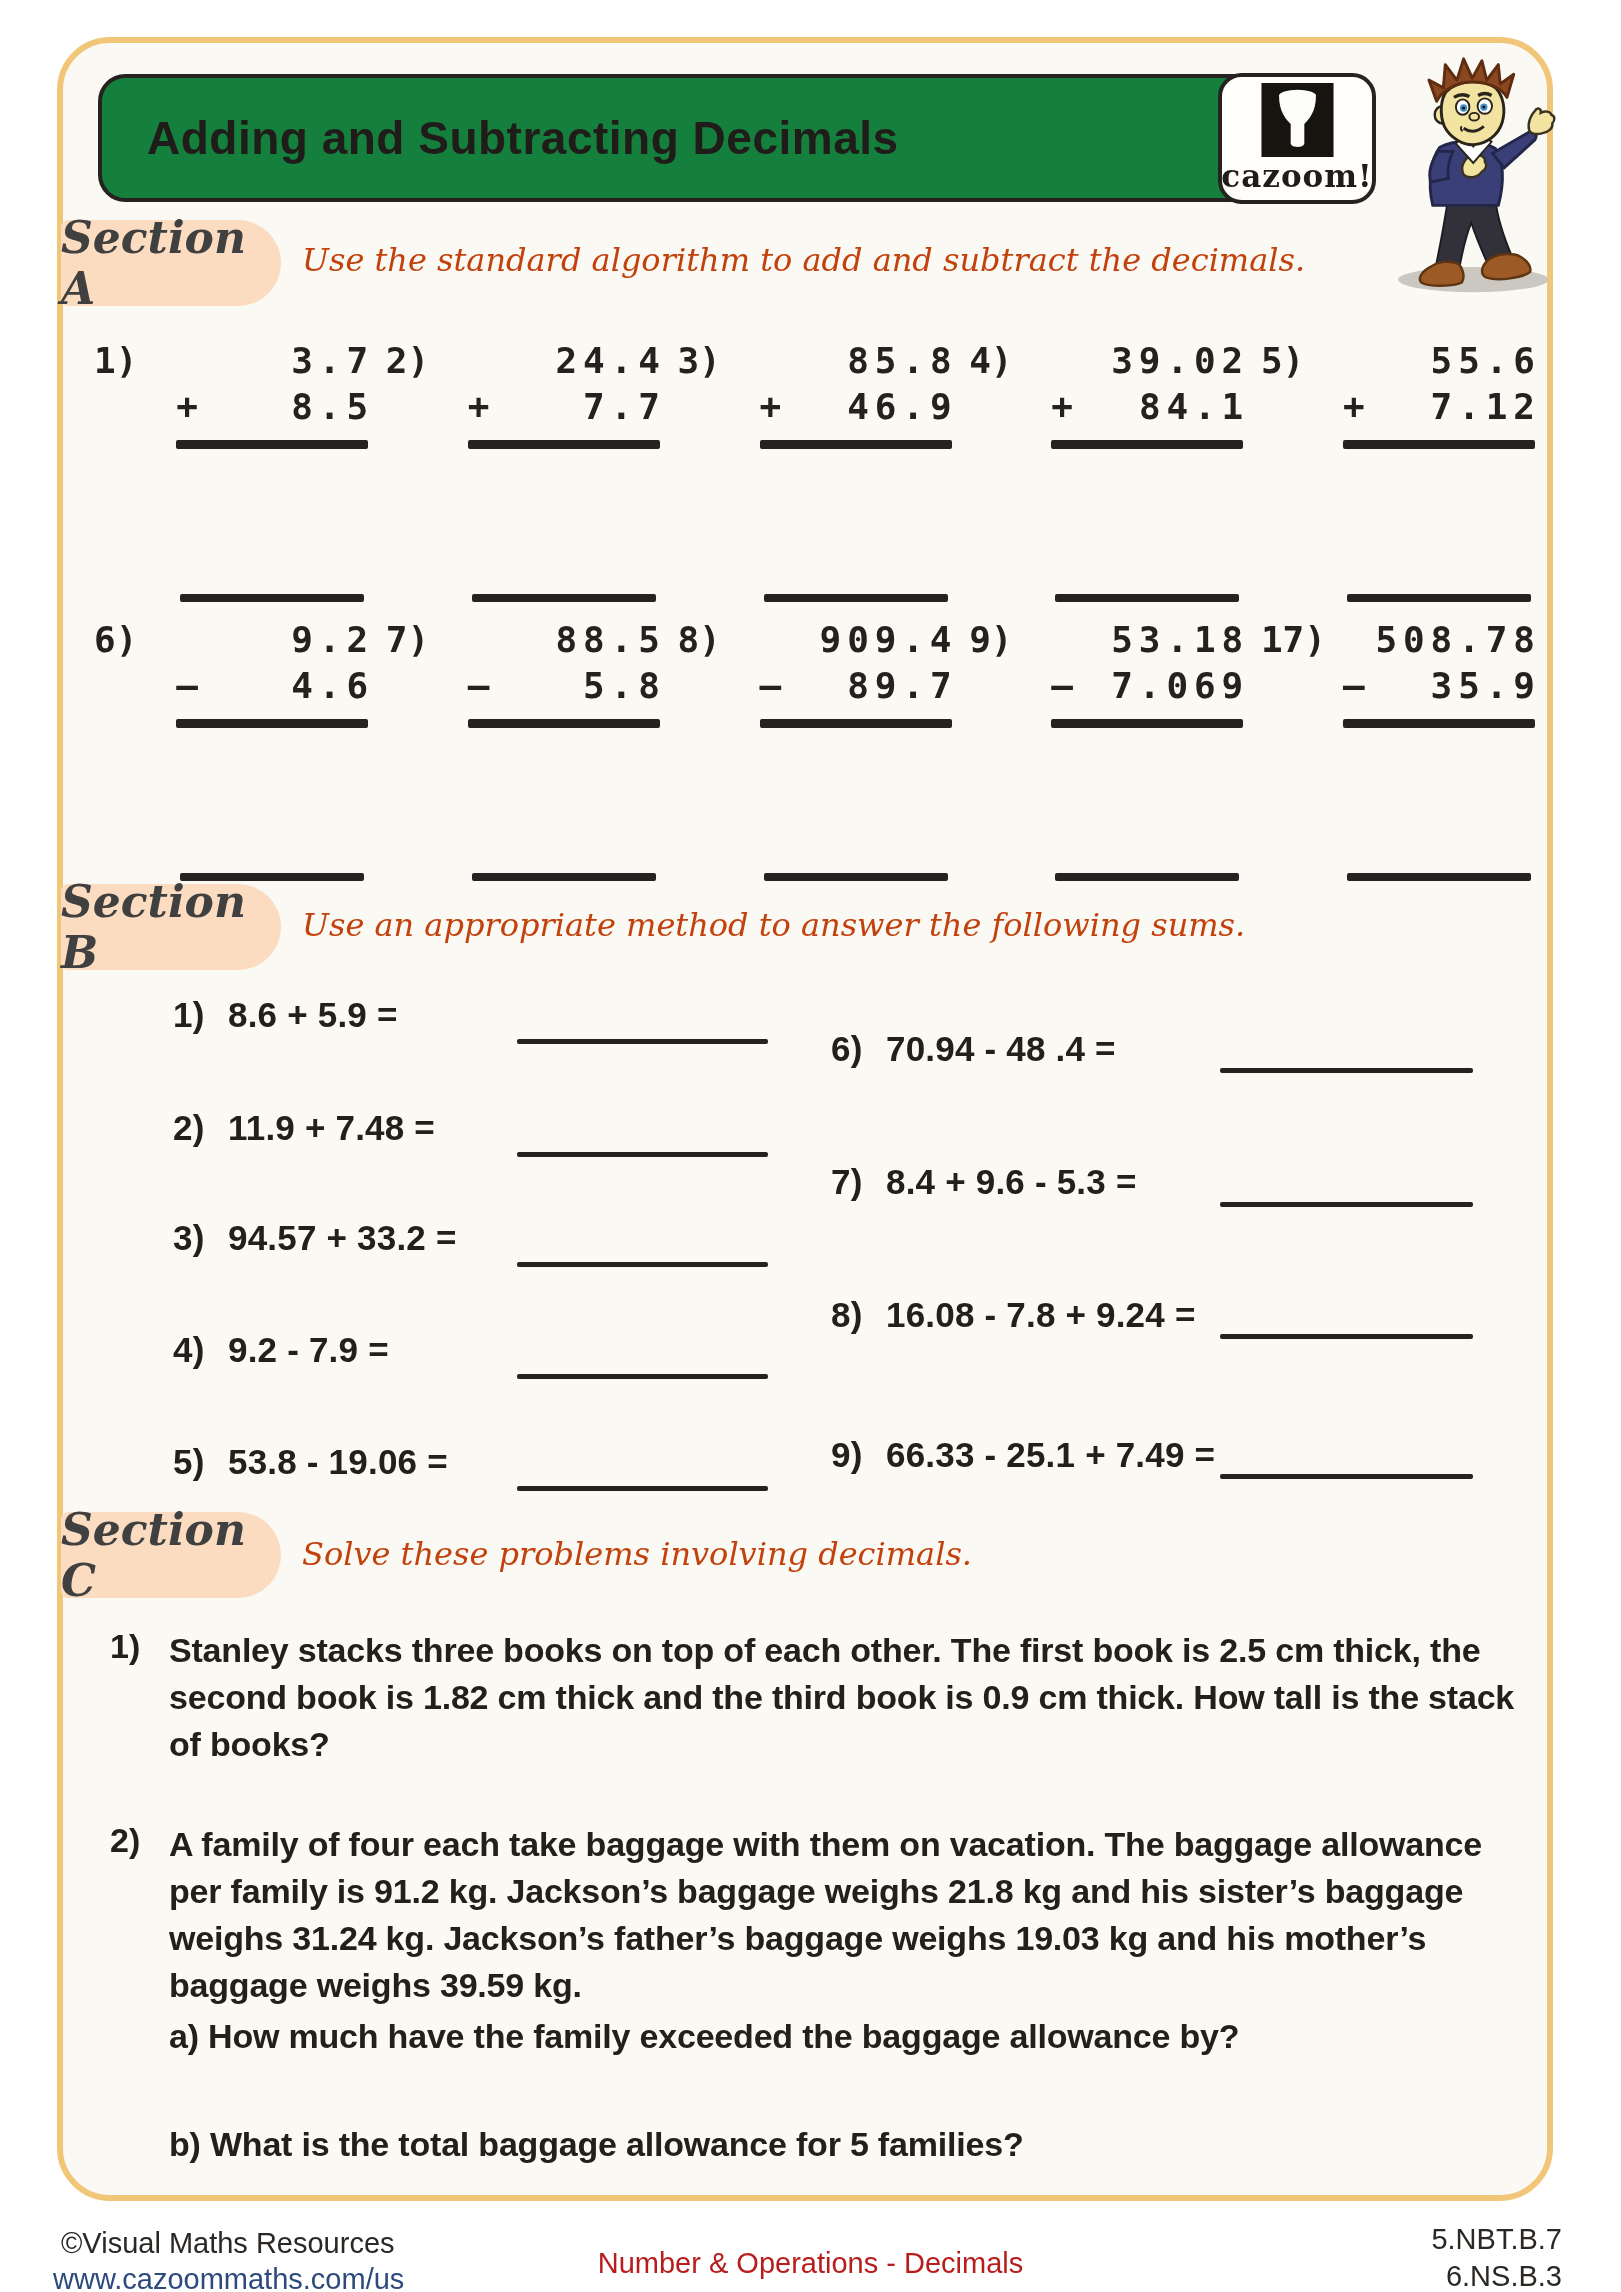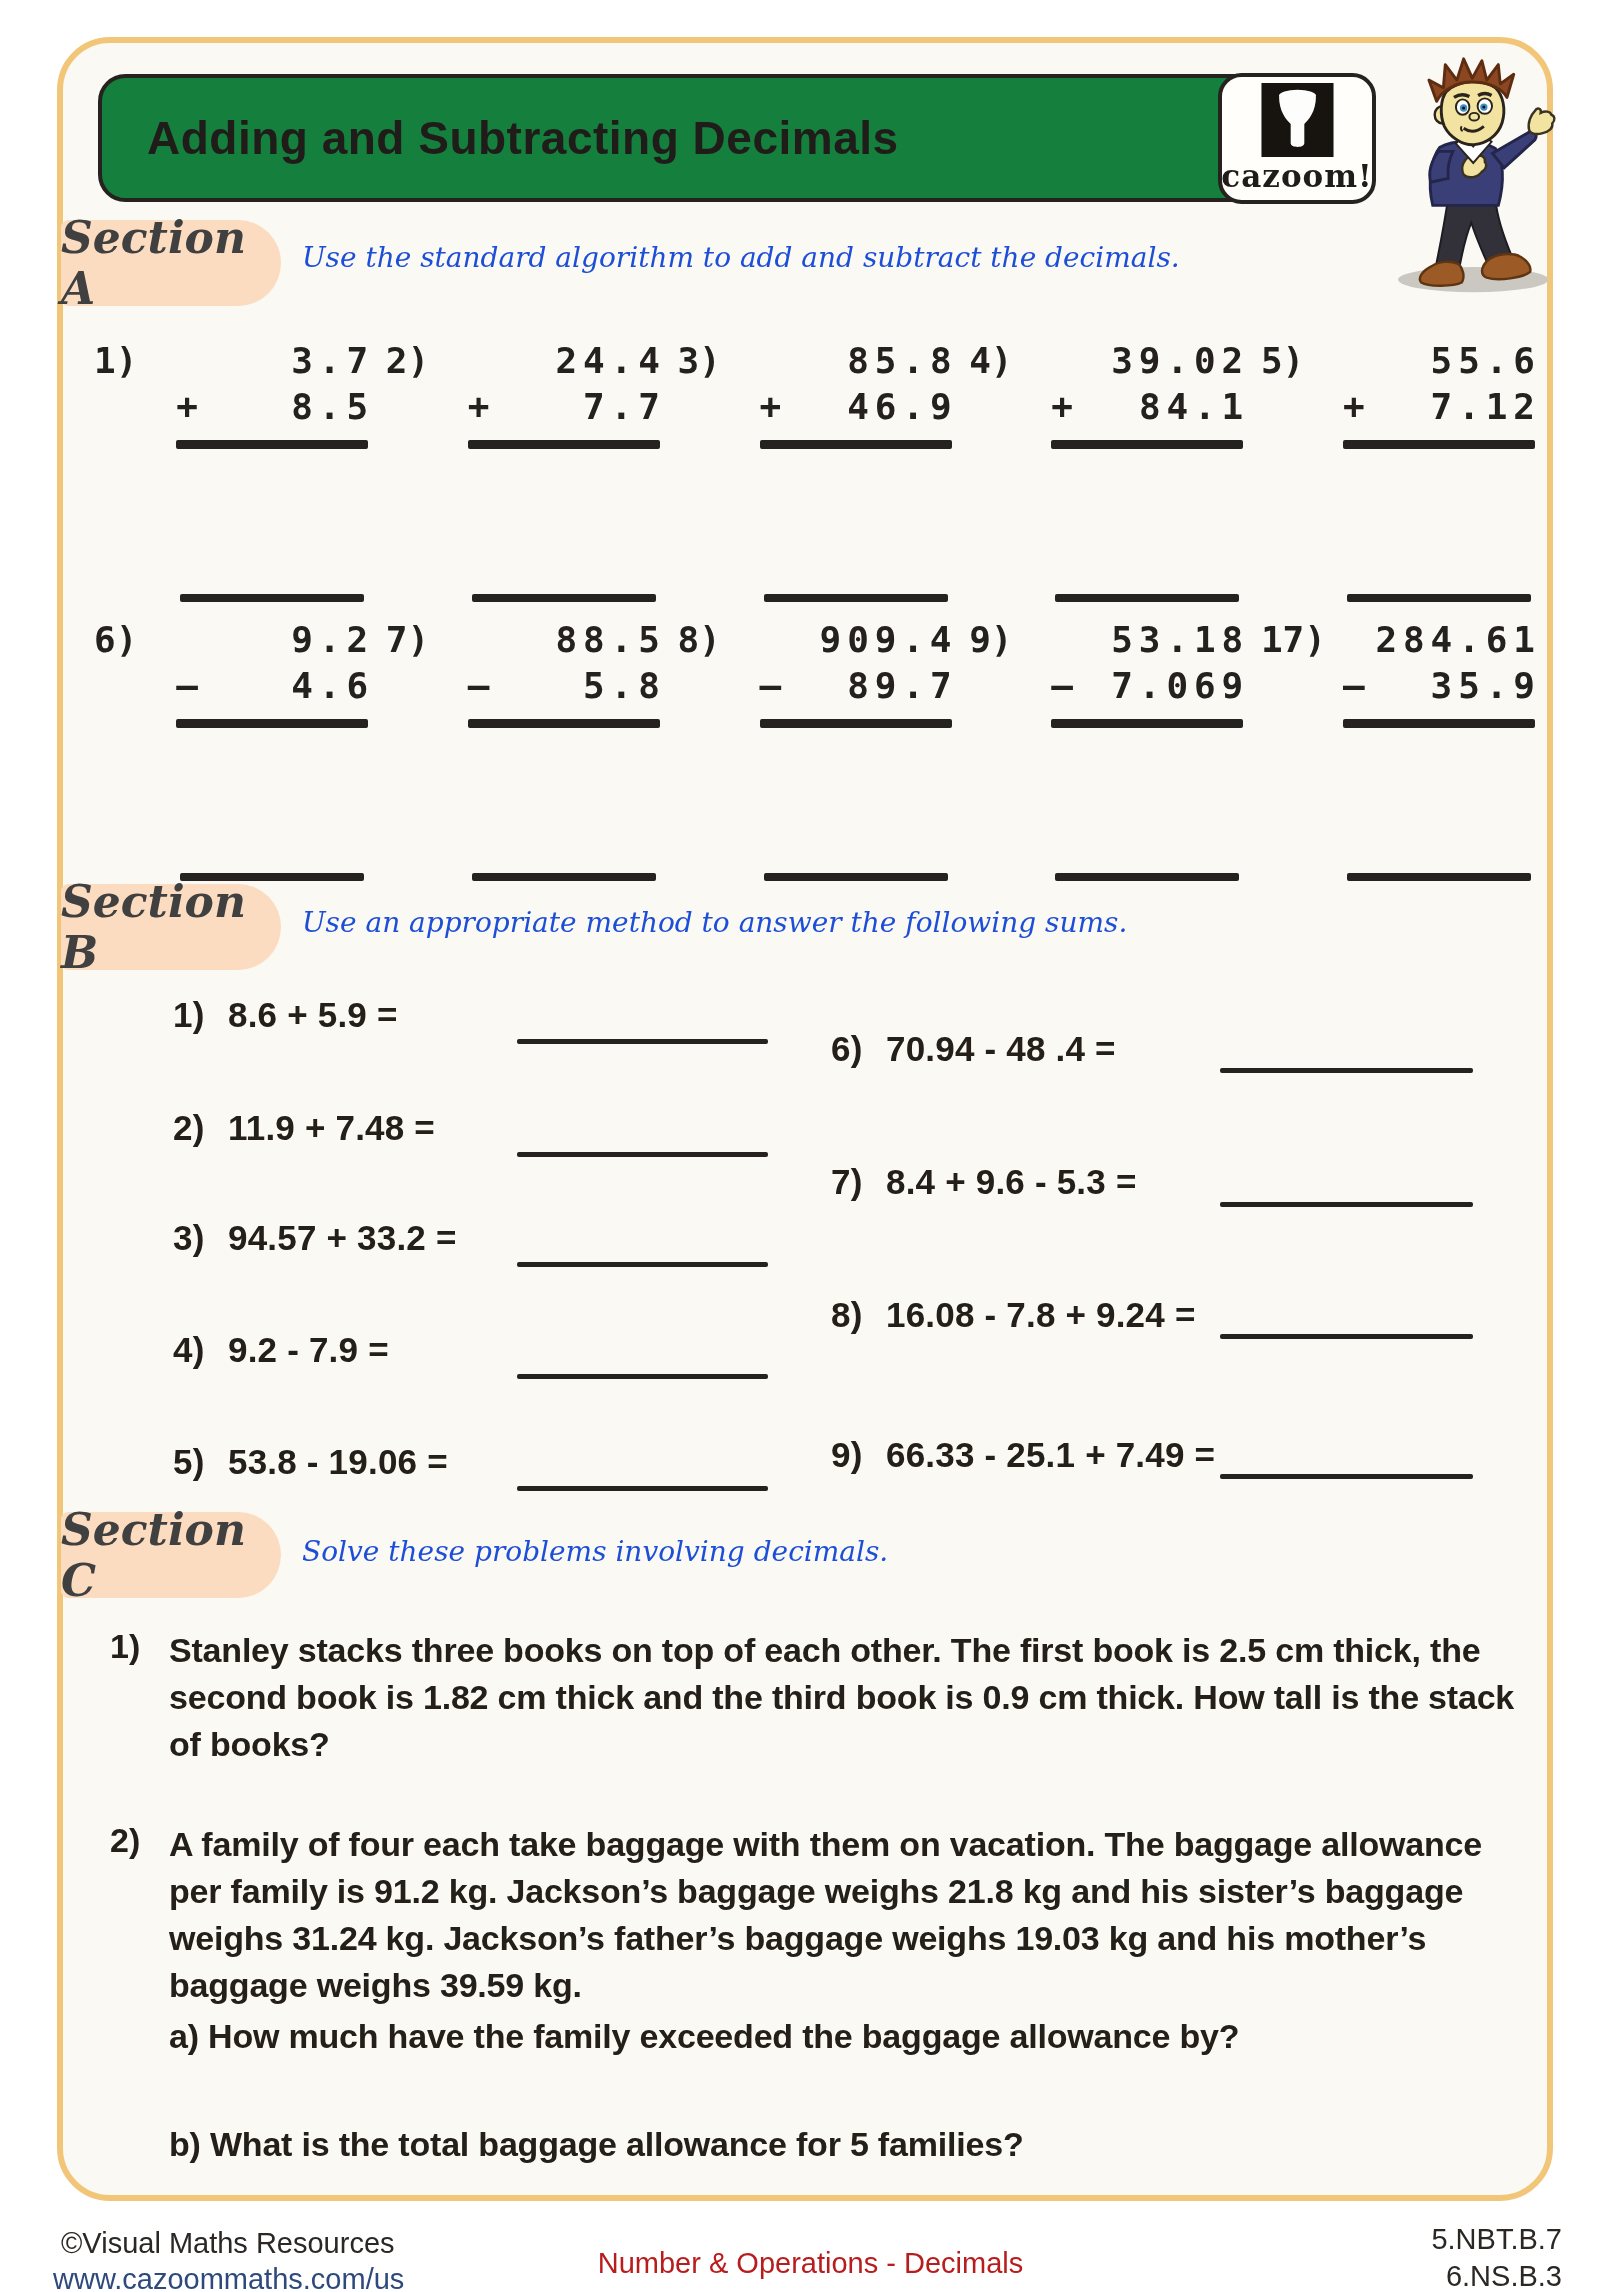--- a/index.html
+++ b/index.html
@@ -59,21 +59,21 @@
     background: #fbdcc0;
     border-radius: 7.8px 45px 45px 7.8px;
     display: flex; align-items: center; justify-content: center;
     font-family: "DejaVu Serif", serif;
     font-style: italic; font-weight: bold; font-size: 44px;
     color: #404040;
   }
   .sec-instr {
     position: absolute; left: 302px;
     font-family: "DejaVu Serif", serif;
-    font-style: italic; font-size: 28px; color: #1d4ed8;
+    font-style: italic; font-size: 32px; color: #c2410c;
   }
 
   
   .a-row {
     position: absolute; left: 94px; width: 1441px;
     display: grid; grid-template-columns: repeat(5, 1fr); column-gap: 17.6px;
   }
   #a-row-1 { top: 338px; }
   #a-row-2 { top: 617px; }
   .a-prob { display: flex; flex-direction: column; }
@@ -305,21 +305,21 @@
         </span>
       </span>
     </div>
     <div class="a-sumline"></div>
     <div class="a-ansline"></div>
   </div>
   <div class="a-prob">
     <div class="a-head">
       <span class="a-label">17)</span>
       <span class="a-nums">
-        <span class="a-top">284.61</span>
+        <span class="a-top">508.78</span>
         <span class="a-brow">
           <span class="a-op">–</span>
           <span class="a-bottom">35.9</span>
         </span>
       </span>
     </div>
     <div class="a-sumline"></div>
     <div class="a-ansline"></div>
   </div>
 </div>

